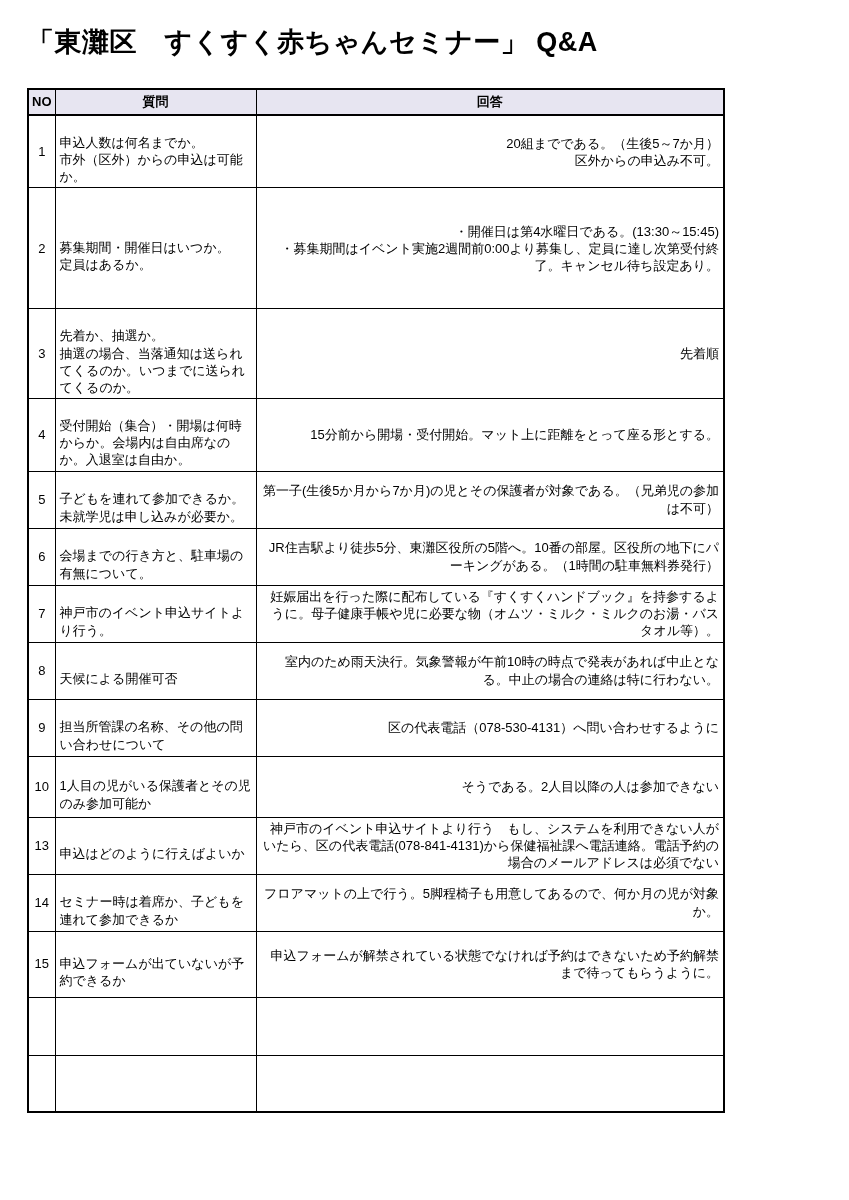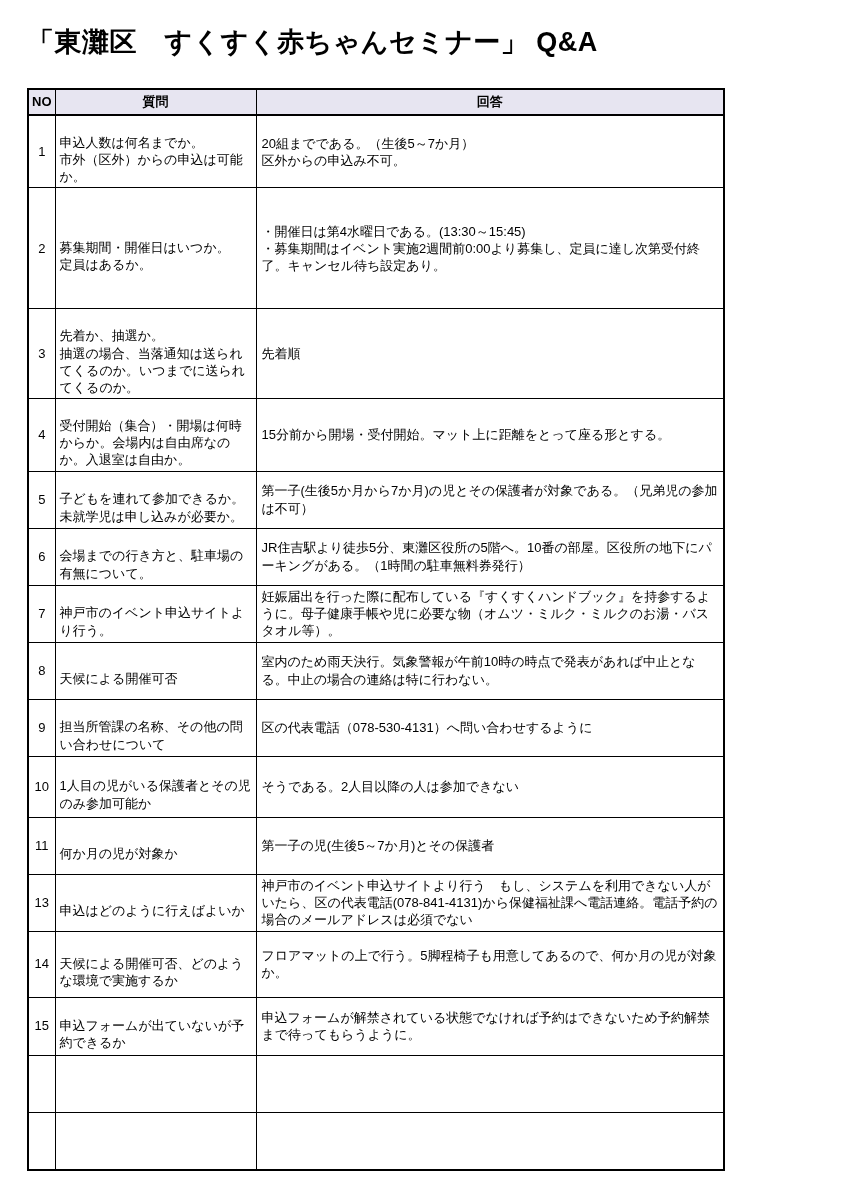--- a/index.html
+++ b/index.html
@@ -44,21 +44,21 @@
   table.qa thead th {
     background: var(--header-bg);
     font-weight: bold;
     text-align: center;
     height: 26px;
     padding: 2px;
     border-bottom: 2px solid var(--border-color);
   }
   td.no-cell { text-align: center; font-size: 11px; padding: 1px; }
   td.q-cell  { text-align: left; padding: 18px 3px 2px 4px; white-space: pre-line; }
-  td.a-cell  { text-align: left; padding: 2px 4px 2px 5px; white-space: pre-line; }
+  td.a-cell  { text-align: right; padding: 2px 4px 2px 5px; white-space: pre-line; }
   tbody tr { height: 57px; }
   tbody tr:nth-child(1)  { height: 63px; }
   tbody tr:nth-child(2)  { height: 121px; }
   tbody tr:nth-child(10) { height: 61px; }
   tbody tr:nth-child(13) { height: 66px; }
   tbody tr:nth-child(14) { height: 58px; }
   tbody tr:nth-child(16) { height: 58px; }
 </style>
 </head>
 <body>
@@ -139,36 +139,31 @@
     <td class="q-cell">担当所管課の名称、その他の問い合わせについて</td>
     <td class="a-cell">区の代表電話（078-530-4131）へ問い合わせするように</td>
   </tr>
 
   <tr>
     <td class="no-cell">10</td>
     <td class="q-cell">1人目の児がいる保護者とその児のみ参加可能か</td>
     <td class="a-cell">そうである。2人目以降の人は参加できない</td>
   </tr>
 
-  <tr>
-    <td class="no-cell">11</td>
-    <td class="q-cell">何か月の児が対象か</td>
-    <td class="a-cell">第一子の児(生後5～7か月)とその保護者</td>
-  </tr>
 
 
   <tr>
     <td class="no-cell">13</td>
     <td class="q-cell">申込はどのように行えばよいか</td>
     <td class="a-cell">神戸市のイベント申込サイトより行う　もし、システムを利用できない人がいたら、区の代表電話(078-841-4131)から保健福祉課へ電話連絡。電話予約の場合のメールアドレスは必須でない</td>
   </tr>
 
   <tr>
     <td class="no-cell">14</td>
-    <td class="q-cell">天候による開催可否、どのような環境で実施するか</td>
+    <td class="q-cell">セミナー時は着席か、子どもを連れて参加できるか</td>
     <td class="a-cell">フロアマットの上で行う。5脚程椅子も用意してあるので、何か月の児が対象か。</td>
   </tr>
 
   <tr>
     <td class="no-cell">15</td>
     <td class="q-cell">申込フォームが出ていないが予約できるか</td>
     <td class="a-cell">申込フォームが解禁されている状態でなければ予約はできないため予約解禁まで待ってもらうように。</td>
   </tr>
 
   <tr>

